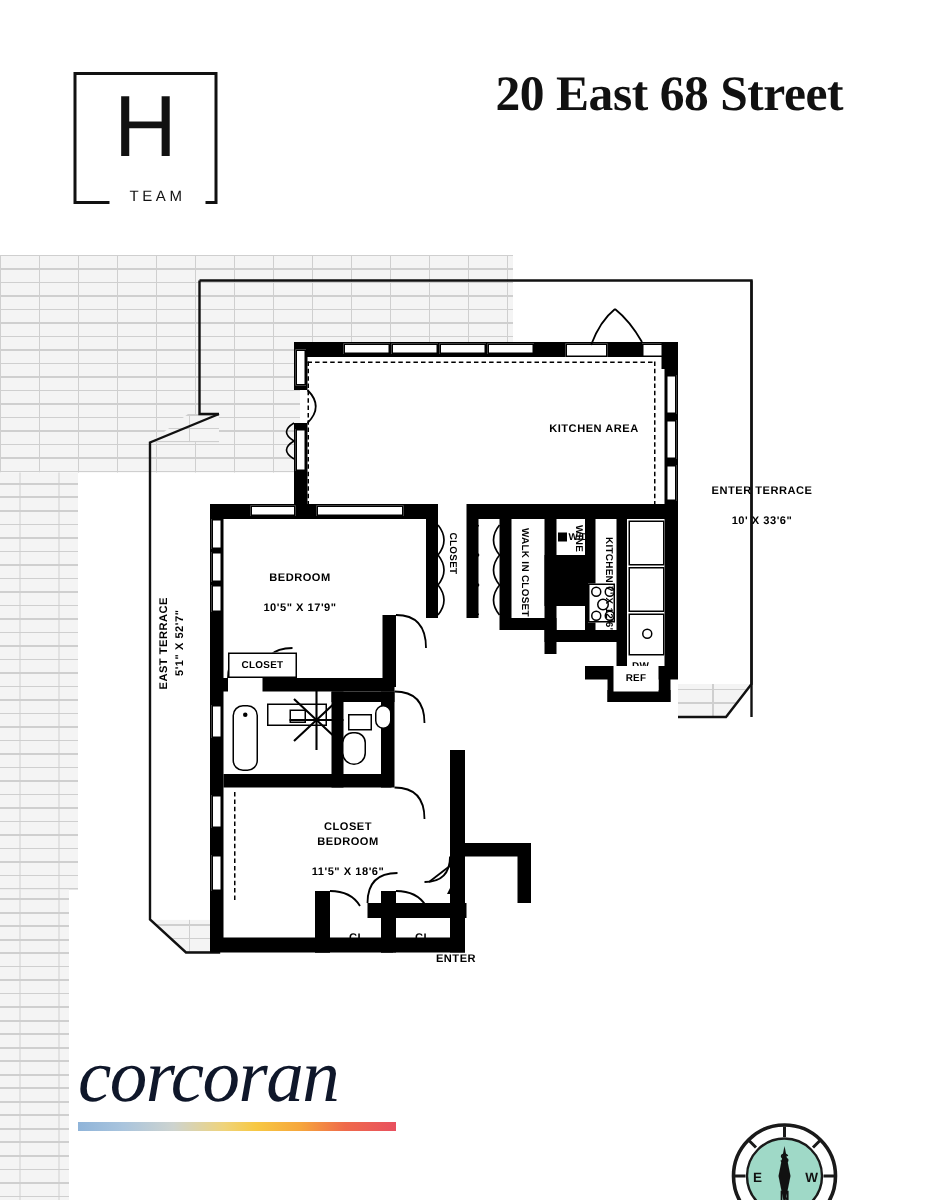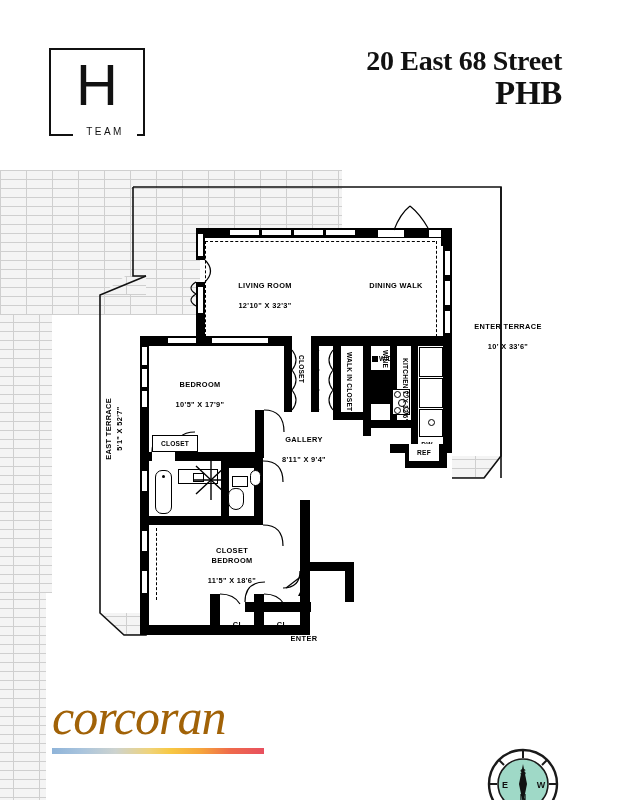--- a/index.html
+++ b/index.html
@@ -15,21 +15,21 @@
   #hteam-letter{position:absolute;left:0;top:6px;width:96px;height:62px;
                 display:flex;align-items:center;justify-content:center;
                 font-family:"Liberation Sans",sans-serif;font-size:58px;
                 font-weight:400;line-height:1;letter-spacing:0;color:#111;}
   #hteam-word{position:absolute;left:24px;top:74px;width:64px;height:18px;
               background:#fff;display:flex;align-items:center;justify-content:center;
               font-size:10px;letter-spacing:2.4px;font-weight:400;color:#111;}
 
   #title-block{position:absolute;right:56px;top:46px;width:340px;text-align:right;
                font-family:"Liberation Serif",serif;font-weight:700;color:#111;}
-  #title-line1{font-size:28px;line-height:1.06;letter-spacing:-0.3px;}
+  #title-line1{font-size:33px;line-height:1.06;letter-spacing:-0.3px;}
   #title-line2{font-size:33px;line-height:1.06;letter-spacing:-0.3px;}
 
   
   #plan{position:absolute;left:0;top:170px;width:618px;height:500px;}
 
   
   .brick{
     background-color:#f4f4f4;
     background-image:
       repeating-linear-gradient(0deg,  #cfcfcf 0 1px, transparent 1px 9px),
@@ -59,39 +59,38 @@
   .tag{position:absolute;background:#fff;border:1.6px solid #000;box-sizing:border-box;
        display:flex;align-items:center;justify-content:center;
        font-size:6.6px;font-weight:700;letter-spacing:.2px;}
 
   
   #compass{position:absolute;left:487px;top:578px;width:72px;height:72px;}
 
   
   #corcoran{position:absolute;left:52px;top:692px;width:230px;}
   #corcoran-word{font-family:"Liberation Serif",serif;font-style:italic;
-                 font-size:50px;line-height:1;color:#a16207;letter-spacing:-1px;}
+                 font-size:50px;line-height:1;color:#0f172a;letter-spacing:-1px;}
   #corcoran-bar{margin-top:6px;width:212px;height:6px;
      background:linear-gradient(90deg,#8fb4d9 0%,#a9c4dd 14%,#cdd3cf 30%,
        #efd37a 46%,#f7c843 56%,#f6a63c 70%,#ef6a4b 84%,#e8505f 100%);}
 </style>
 </head>
 <body>
 
 <div id="header">
 
   <div id="hteam-logo">
     <div id="hteam-box"></div>
     <div id="hteam-letter">H</div>
     <div id="hteam-word">TEAM</div>
   </div>
 
   <div id="title-block">
     <div id="title-line1">20 East 68 Street</div>
-    <div id="title-line2">PHB</div>
   </div>
 </div>
 
 <div id="plan">
 
   <div class="brick" style="left:133px;top:17px;width:342px;height:145px;"></div>
 
   <div class="brick offset" style="left:449px;top:17px;width:52px;height:278px;"></div>
   <div style="position:absolute;left:449px;top:286px;width:52px;height:22px;
               background:#f4f4f4;clip-path:polygon(0 0,100% 0,70% 100%,0 100%);
@@ -252,48 +251,40 @@
     <path d="M302,418 L298,426 L306,426 Z" fill="#000"></path>
 
     <path d="M394,60 Q400,44 410,36" stroke="#000" stroke-width="1.2" fill="none"></path>
     <path d="M428,58 Q420,44 410,36" stroke="#000" stroke-width="1.2" fill="none"></path>
 
     <path d="M196,112 Q186,118 196,124 Q186,130 196,136" stroke="#000" stroke-width="1.1" fill="none"></path>
     <path d="M146,272 Q136,278 146,284 Q136,290 146,296" stroke="#000" stroke-width="1.1" fill="none"></path>
   </svg>
 
 
-  <div class="lbl" style="left:210px;top:101px;width:110px;">
-    <span>LIVING ROOM</span><br>
-    <span>12'10" X 32'3"</span>
-  </div>
 
   <div class="lbl" style="left:348px;top:101px;width:96px;">
-    <span>DINING WALK</span>
+    <span>KITCHEN AREA</span>
   </div>
 
   <div class="lbl" style="left:455px;top:142px;width:106px;">
     <span>ENTER TERRACE</span><br>
     <span>10' X 33'6"</span>
   </div>
 
   <div class="lbl vert-ccw" style="left:104px;top:228px;line-height:1.45;">
     <span>EAST TERRACE</span><br>
     <span>5'1" X 52'7"</span>
   </div>
 
   <div class="lbl" style="left:150px;top:200px;width:100px;">
     <span>BEDROOM</span><br>
     <span>10'5" X 17'9"</span>
   </div>
 
-  <div class="lbl" style="left:268px;top:255px;width:72px;">
-    <span>GALLERY</span><br>
-    <span>8'11" X 9'4"</span>
-  </div>
 
   <div class="lbl" style="left:186px;top:366px;width:92px;">
     <span>CLOSET
 BEDROOM</span><br>
     <span>11'5" X 18'6"</span>
   </div>
 
   <div class="lbl vert sm" style="left:400px;top:188px;">
     <span>KITCHEN 7' X 12'6"</span>
   </div>

